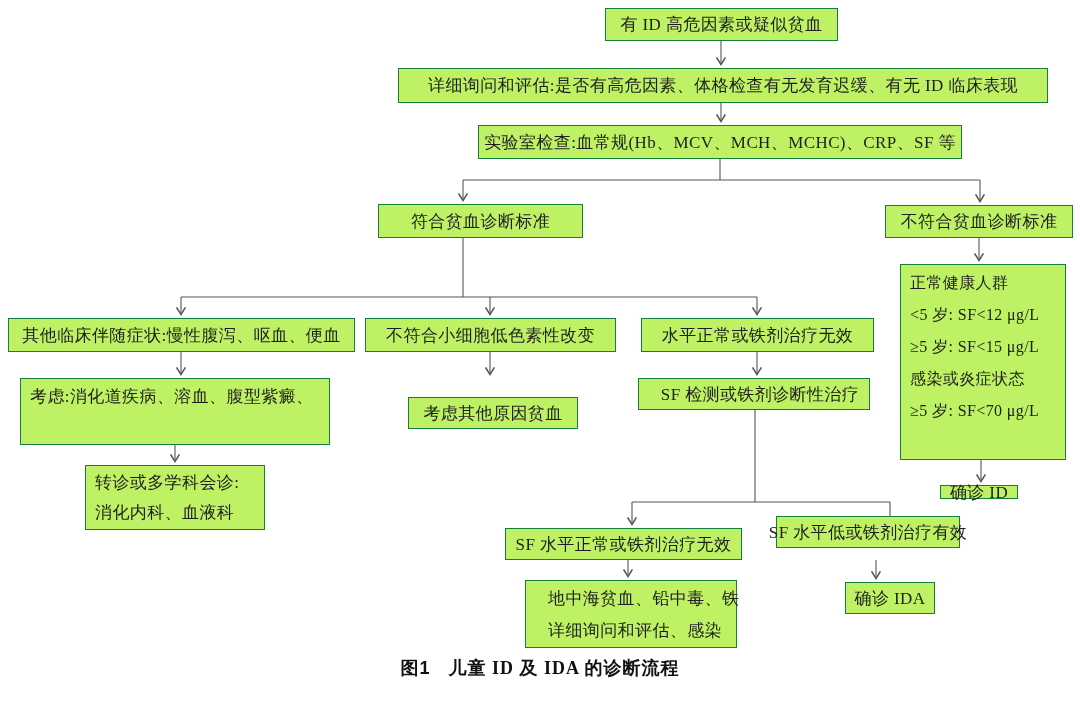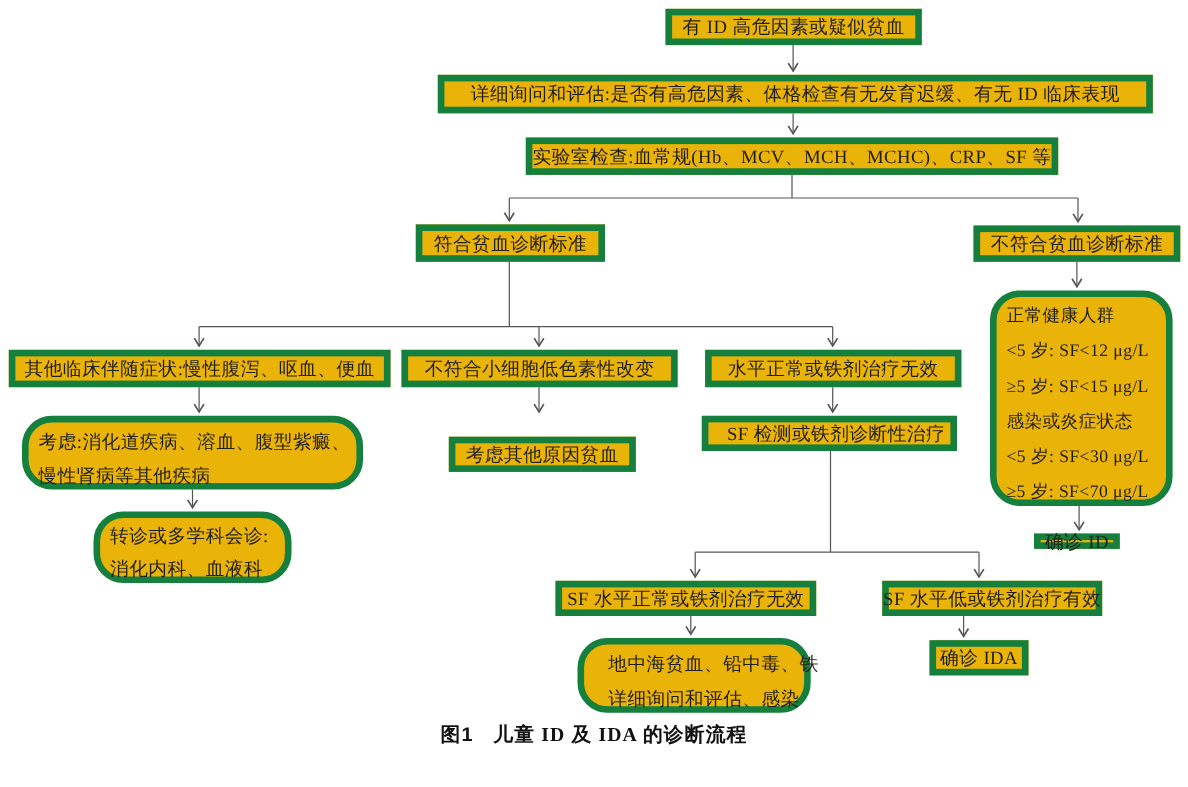--- a/index.html
+++ b/index.html
@@ -14,58 +14,57 @@
   }
   .connectors {
     position: absolute;
     left: 0; top: 0;
     width: 1080px; height: 715px;
     pointer-events: none;
   }
   .node {
     position: absolute;
     box-sizing: border-box;
-    border: 6px solid #15803d;
-    background: #eab308;
+    border: 1px solid #15803d;
+    background: #bef264;
     display: flex;
     align-items: center;
     justify-content: center;
     font-size: 17px;
     letter-spacing: 0.4px;
     text-align: center;
     white-space: nowrap;
   }
   .node.multi {
     display: block;
     text-align: left;
     white-space: normal;
-    border-radius: 27px;
   }
   .node.multi .ln { white-space: nowrap; }
 
   
   .n-start       { left: 605px; top:   8px; width: 233px; height: 33px; }
   .n-assess      { left: 398px; top:  68px; width: 650px; height: 35px; }
   .n-lab         { left: 478px; top: 125px; width: 484px; height: 34px; }
-  .n-anemia-yes  { left: 378px; top: 204px; width: 172px; height: 34px; }
+  .n-anemia-yes  { left: 378px; top: 204px; width: 205px; height: 34px; }
   .n-anemia-no   { left: 885px; top: 205px; width: 188px; height: 33px; }
   .n-symptoms    { left:   8px; top: 318px; width: 347px; height: 34px; }
   .n-micro-no    { left: 365px; top: 318px; width: 251px; height: 34px; }
   .n-micro-yes   { left: 641px; top: 318px; width: 233px; height: 34px; }
   .n-reference   { left: 900px; top: 264px; width: 166px; height: 196px;
                    padding: 2px 0 0 9px; font-size: 16px; line-height: 32px; }
   .n-consider-gi { left:  20px; top: 378px; width: 310px; height: 67px;
                    padding: 2px 0 0 9px; line-height: 31px; }
   .n-other-anemia{ left: 408px; top: 378px; width: 170px; height: 32px; margin-top: 19px; }
   .n-sf-test     { left: 638px; top: 378px; width: 232px; height: 32px; padding-left: 12px; }
   .n-referral    { left:  85px; top: 465px; width: 180px; height: 65px;
                    padding: 2px 0 0 9px; line-height: 30px; }
   .n-confirm-id  { left: 940px; top: 485px; width:  78px; height: 14px; }
   .n-sf-normal   { left: 505px; top: 528px; width: 237px; height: 32px; }
-  .n-sf-low      { left: 776px; top: 528px; width: 200px; height: 32px; margin-left: 26px; }
+  .n-sf-low      { left: 776px; top: 516px; width: 184px; height: 32px; }
   .n-thalassemia { left: 525px; top: 580px; width: 212px; height: 68px;
                    padding: 2px 0 0 22px; line-height: 32px; }
   .n-confirm-ida { left: 845px; top: 582px; width:  90px; height: 32px; }
 
   .caption {
     position: absolute;
     left: 0; top: 656px;
     width: 1080px;
     text-align: center;
     font-size: 18px;
@@ -129,27 +128,25 @@
 
   <div class="node n-micro-no">不符合小细胞低色素性改变</div>
 
   <div class="node n-micro-yes">水平正常或铁剂治疗无效</div>
 
   <div class="node multi n-reference">
     <div class="ln">正常健康人群</div>
     <div class="ln">&lt;5 岁: SF&lt;12 μg/L</div>
     <div class="ln">≥5 岁: SF&lt;15 μg/L</div>
     <div class="ln">感染或炎症状态</div>
-    <div class="ln">&lt;5 岁: SF&lt;30 μg/L</div>
     <div class="ln">≥5 岁: SF&lt;70 μg/L</div>
   </div>
 
   <div class="node multi n-consider-gi">
     <div class="ln">考虑:消化道疾病、溶血、腹型紫癜、</div>
-    <div class="ln">慢性肾病等其他疾病</div>
   </div>
 
   <div class="node n-other-anemia">考虑其他原因贫血</div>
 
   <div class="node n-sf-test">SF 检测或铁剂诊断性治疗</div>
 
   <div class="node multi n-referral">
     <div class="ln">转诊或多学科会诊:</div>
     <div class="ln">消化内科、血液科</div>
   </div>

